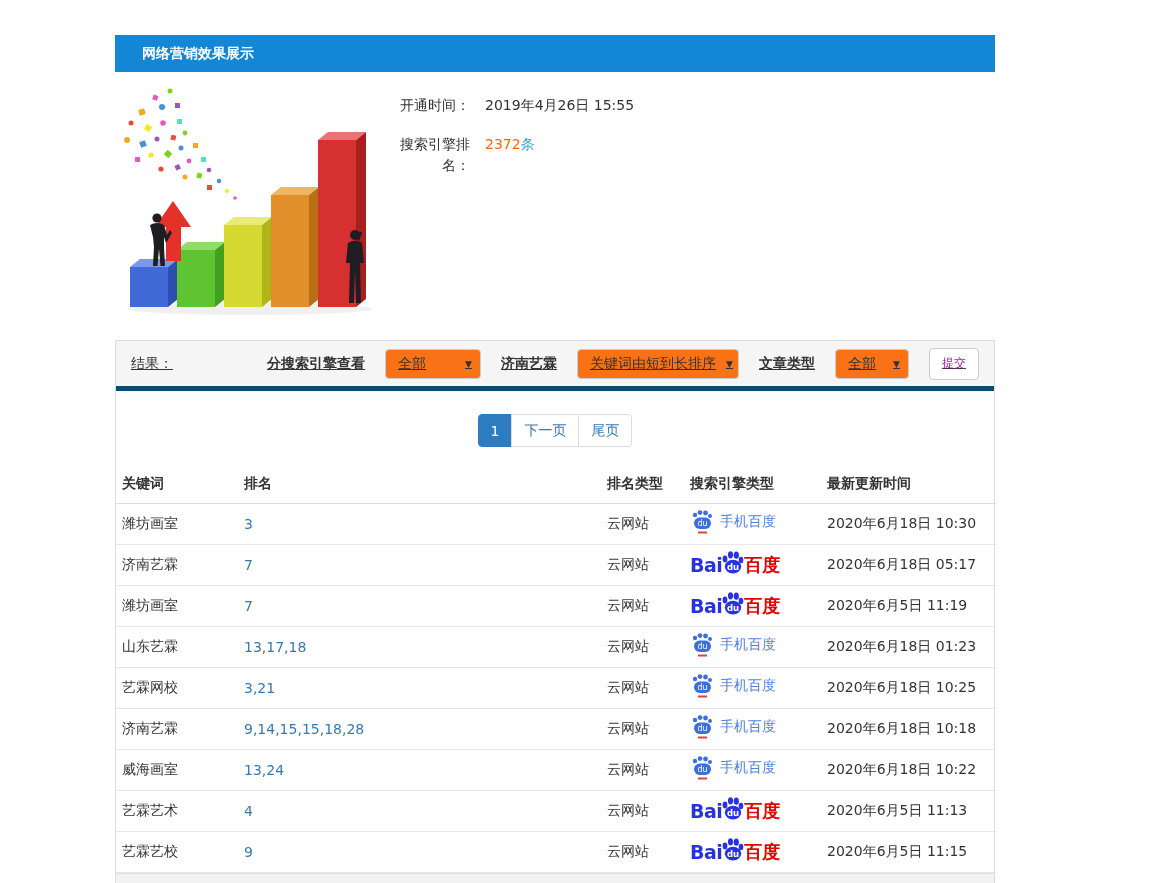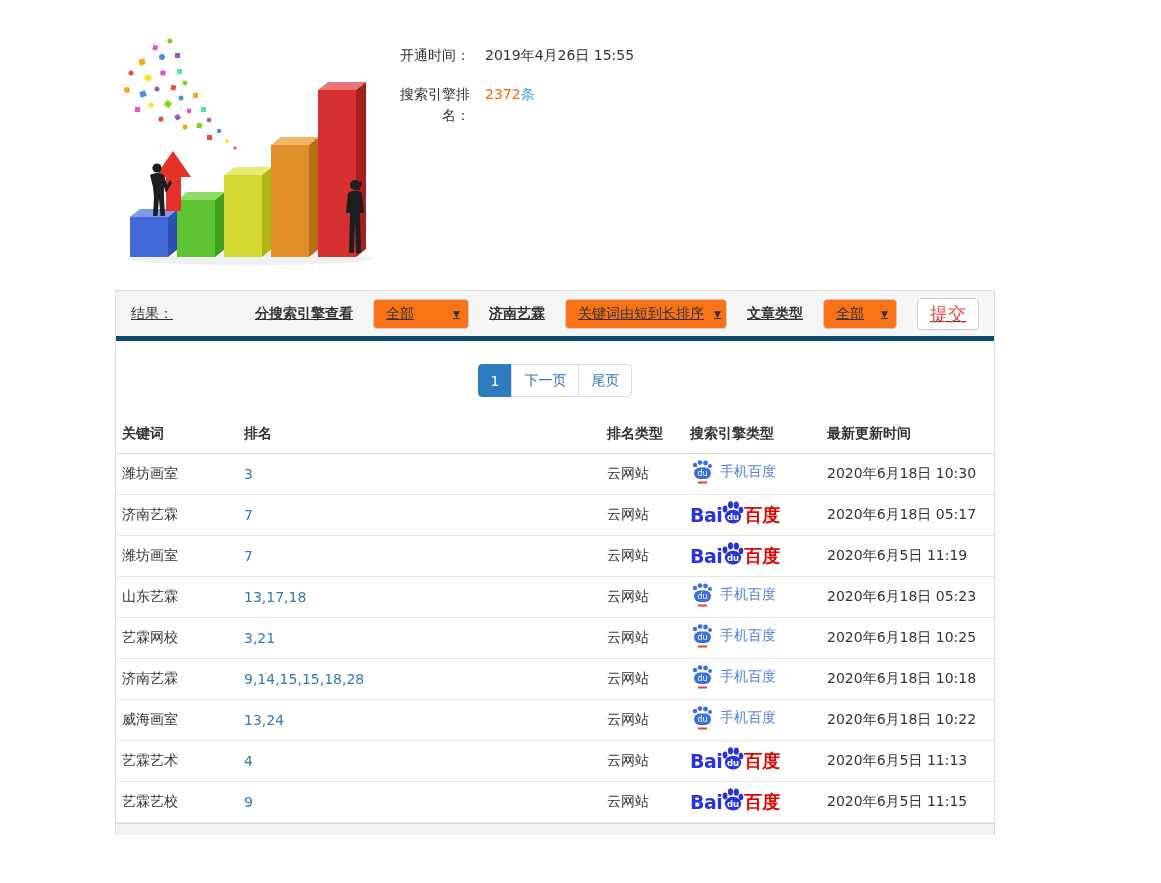--- a/index.html
+++ b/index.html
@@ -31,21 +31,21 @@
   .filter-group { margin-left:auto; display:flex; align-items:center; gap:20px; }
   .filter-label { font-weight:bold; color:#333; white-space:nowrap; }
   .select { height:30px; background:#f97316; border:1px solid #ccc; border-radius:4px;
     display:inline-flex; align-items:center; padding:0 8px 0 12px; cursor:pointer; }
   .select .sel-text { flex:1; white-space:nowrap; }
   .select .caret { font-size:9px; color:#333; margin-left:10px; }
   .sel-engine { width:96px; }
   .sel-sort { width:162px; }
   .sel-article { width:74px; }
   .btn-submit { height:32px; padding:0 12px; background:#fff; border:1px solid #ccc;
-    border-radius:4px; font-size:18px; color:#ef4444; cursor:pointer;
+    border-radius:4px; font-size:12px; color:#a21caf; cursor:pointer;
     font-family:"DejaVu Sans","Liberation Sans",sans-serif; }
 
   
   .pagination-wrap { text-align:center; padding:23px 0 18px 0; }
   .pagination { display:inline-flex; }
   .page-item { min-width:32px; height:33px; display:inline-flex; align-items:center; justify-content:center;
     padding:0 12px; border:1px solid #ddd; margin-left:-1px; background:#fff;
     color:var(--table-link,#337ab7); text-decoration:none; cursor:pointer; }
   .page-item.first { border-radius:4px 0 0 4px; margin-left:0; }
   .page-item.last { border-radius:0 4px 4px 0; }
@@ -67,20 +67,23 @@
   .badge-pc .cn { color:var(--baidu-red,#e10601); font-size:18px; }
   .badge-pc svg { margin:0 -1px 6px -2px; }
 
   .table-bottom-strip { height:12px; background:#f2f2f2; border-top:1px solid #ddd; }
 </style>
 </head>
 <body>
 
 <div class="container">
 
+  <div class="titlebar">
+    <span class="title">网络营销效果展示</span>
+  </div>
 
   <div class="info-section">
     <div class="info-image">
       <svg width="260" height="235" viewBox="0 0 260 235">
         <ellipse cx="135" cy="224" rx="122" ry="6" fill="#f0f0f0"></ellipse>
 
         <g>
           <polygon points="15,182 25,174 63,174 53,182" fill="#7b99e8"></polygon>
           <polygon points="53,182 63,174 63,214 53,222" fill="#2c4fb0"></polygon>
           <rect x="15" y="182" width="38" height="40" fill="#4169d8"></rect>
@@ -300,21 +303,21 @@
             <circle cx="20" cy="7" r="2"></circle>
             <rect x="4" y="8.5" width="17" height="11.5" rx="5.7"></rect>
           </g>
           <text x="12.5" y="16.8" font-size="8" fill="#fff" text-anchor="middle">du</text>
           <rect x="8" y="22.5" width="9" height="2" fill="#e04040"></rect>
         </svg>
         <span class="m-label">手机百度</span>
       </span>
       
     </td>
-    <td>2020年6月18日 05:23</td>
+    <td>2020年6月18日 01:23</td>
   </tr>
 
   <tr>
     <td>艺霖网校</td>
     <td><a class="rank-link" href="#">3,21</a></td>
     <td>云网站</td>
     <td>
       <span class="badge-mobile">
         <svg width="24" height="26" viewBox="0 0 24 26">
           <g fill="#3b6fe0">

